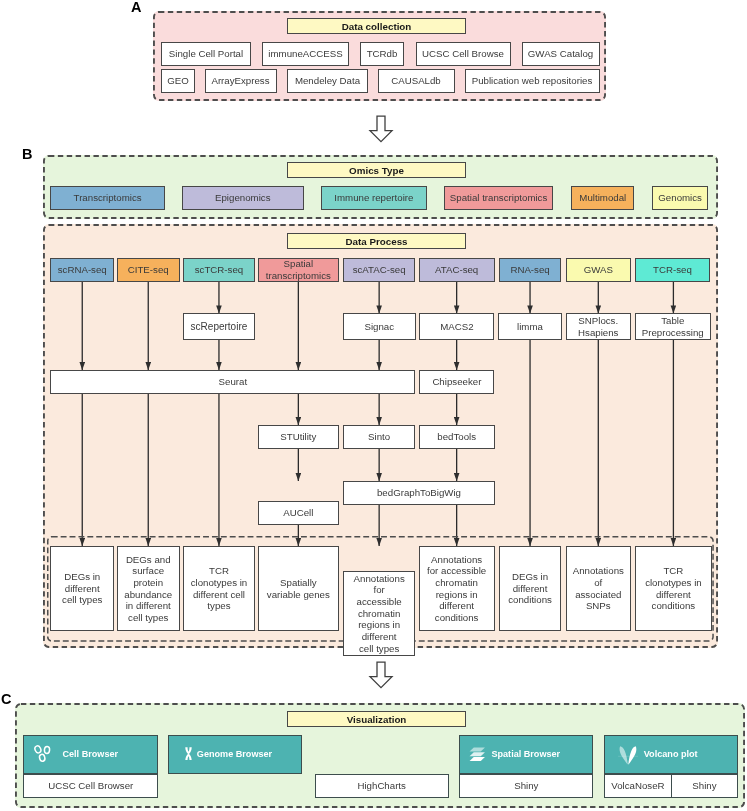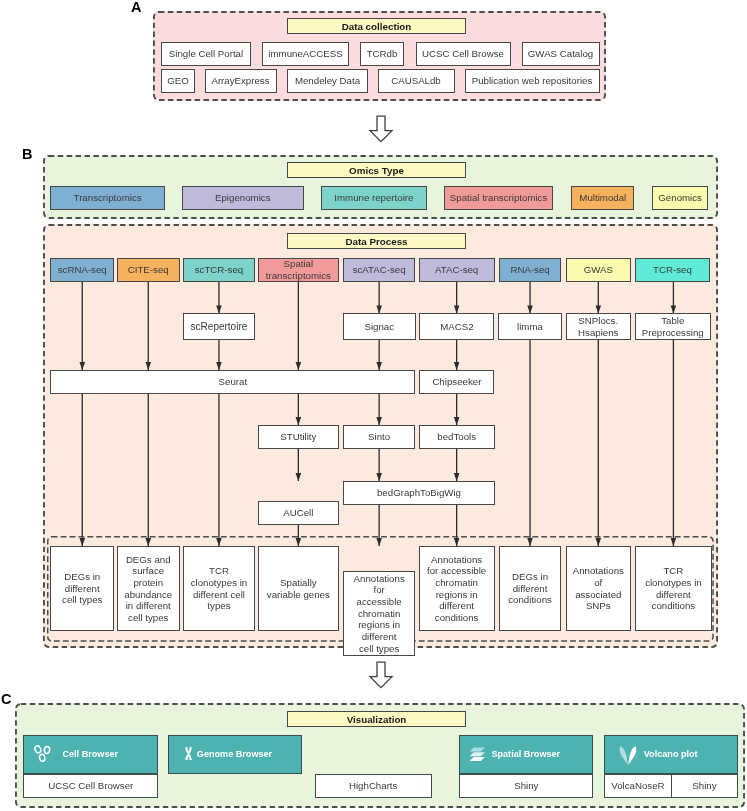--- a/index.html
+++ b/index.html
@@ -174,21 +174,21 @@
     </div>
     <div class="abs" style="left: 168.3px; top: 735px; width: 133.4px; height: 62.5px;">
       <div class="abs" style="left: 0px; top: 0px; width: 133.4px; height: 38.5px; background: rgb(77, 179, 177); border: 1.5px solid rgb(61, 77, 77);">
         <span class="abs" style="left: 15.9px; top: 10.5px; line-height: 0;"><svg viewBox="0 0 7 13.8" width="7" height="13.8">
             <path d="M0.3 0.15 C0.3 2.9 1.25 4.95 2.45 6.25 C2.85 6.68 2.85 7.12 2.45 7.55 C1.25 8.85 0.3 10.9 0.3 13.65 L2.55 13.65 C2.55 11.35 2.95 9.9 3.5 9.15 C4.05 9.9 4.45 11.35 4.45 13.65 L6.7 13.65 C6.7 10.9 5.75 8.85 4.55 7.55 C4.15 7.12 4.15 6.68 4.55 6.25 C5.75 4.95 6.7 2.9 6.7 0.15 L4.45 0.15 C4.45 2.45 4.05 3.9 3.5 4.65 C2.95 3.9 2.55 2.45 2.55 0.15 Z" fill="#ffffff"></path>
           </svg></span>
         <div class="abs" style="left: 0px; top: 0px; width: 130.4px; height: 35.5px; color: rgb(255, 255, 255); font-size: 9.1px; font-weight: bold; white-space: pre-line; text-align: center; line-height: 1.35; display: flex; align-items: center; justify-content: center;">Genome Browser</div>
       </div>
     </div>
     <div class="abs" style="left: 314.7px; top: 735px; width: 133.6px; height: 62.5px;">
-      <div class="abs" style="left: 0px; top: 38.5px; width: 117px; height: 24px; display: flex;">
+      <div class="abs" style="left: 0px; top: 38.5px; width: 134px; height: 24px; display: flex;">
         <div style="flex: 1 1 0%; box-sizing: border-box; background: rgb(255, 255, 255); border: 1.5px solid rgb(61, 77, 77); display: flex; align-items: center; justify-content: center; font-size: 9.7px; color: rgb(58, 58, 58);">HighCharts</div>
       </div>
     </div>
     <div class="abs" style="left: 459.3px; top: 735px; width: 134px; height: 62.5px;">
       <div class="abs" style="left: 0px; top: 0px; width: 134px; height: 38.5px; background: rgb(77, 179, 177); border: 1.5px solid rgb(61, 77, 77);">
         <span class="abs" style="left: 8.7px; top: 11.2px; line-height: 0;"><svg viewBox="0 0 18 15.6" width="16.5" height="14.3">
             <path d="M5.2 0.6 L17.4 0.6 L12.8 5.0 L0.6 5.0 Z" fill="#ffffff" opacity="0.55"></path>
             <path d="M5.2 5.7 L17.4 5.7 L12.8 10.1 L0.6 10.1 Z" fill="#ffffff" opacity="0.82"></path>
             <path d="M5.2 10.8 L17.4 10.8 L12.8 15.2 L0.6 15.2 Z" fill="#ffffff"></path>
           </svg></span>

